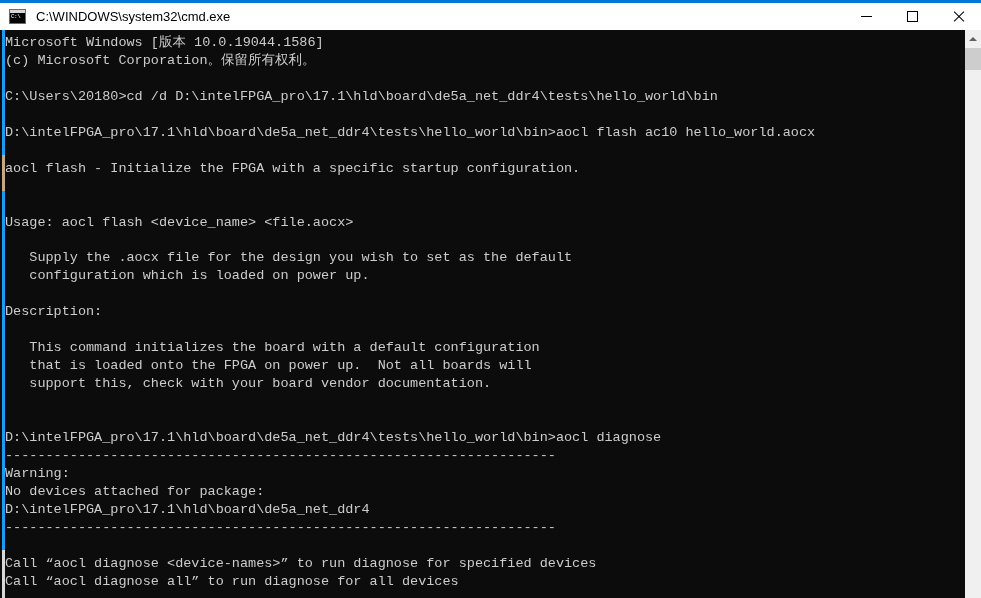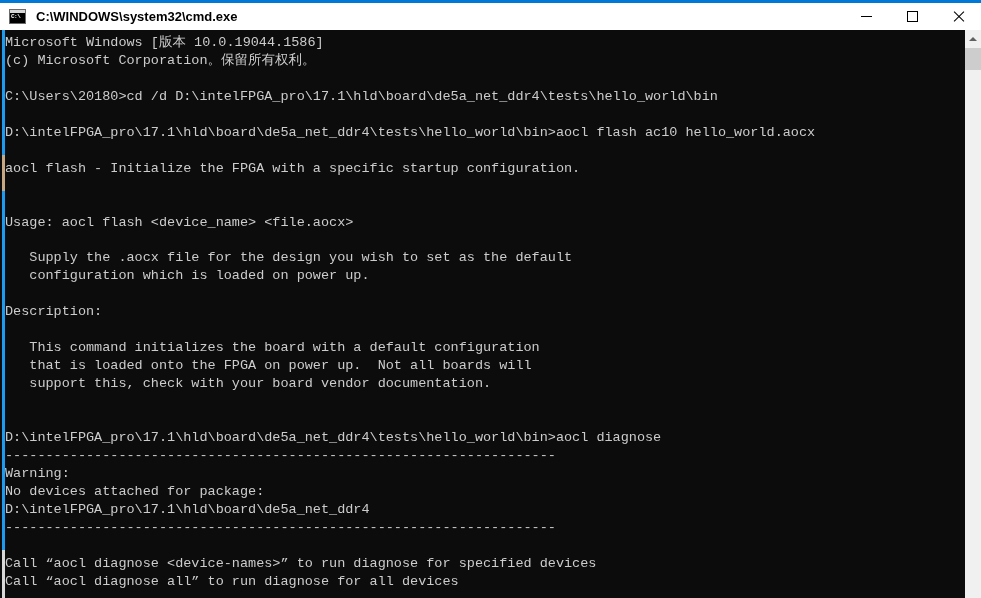--- a/index.html
+++ b/index.html
@@ -30,21 +30,20 @@
     box-sizing: border-box;
     display: flex;
     align-items: center;
   }
   .title-left {
     display: flex;
     align-items: center;
     flex: 1 1 auto;
     min-width: 0;
     padding-left: 9px;
-    font-weight: bold;
   }
   .cmd-icon {
     width: 17px;
     height: 15px;
     background: #000000;
     border: 1px solid #6b6b6b;
     box-sizing: border-box;
     position: relative;
     flex: 0 0 auto;
     margin-right: 10px;

